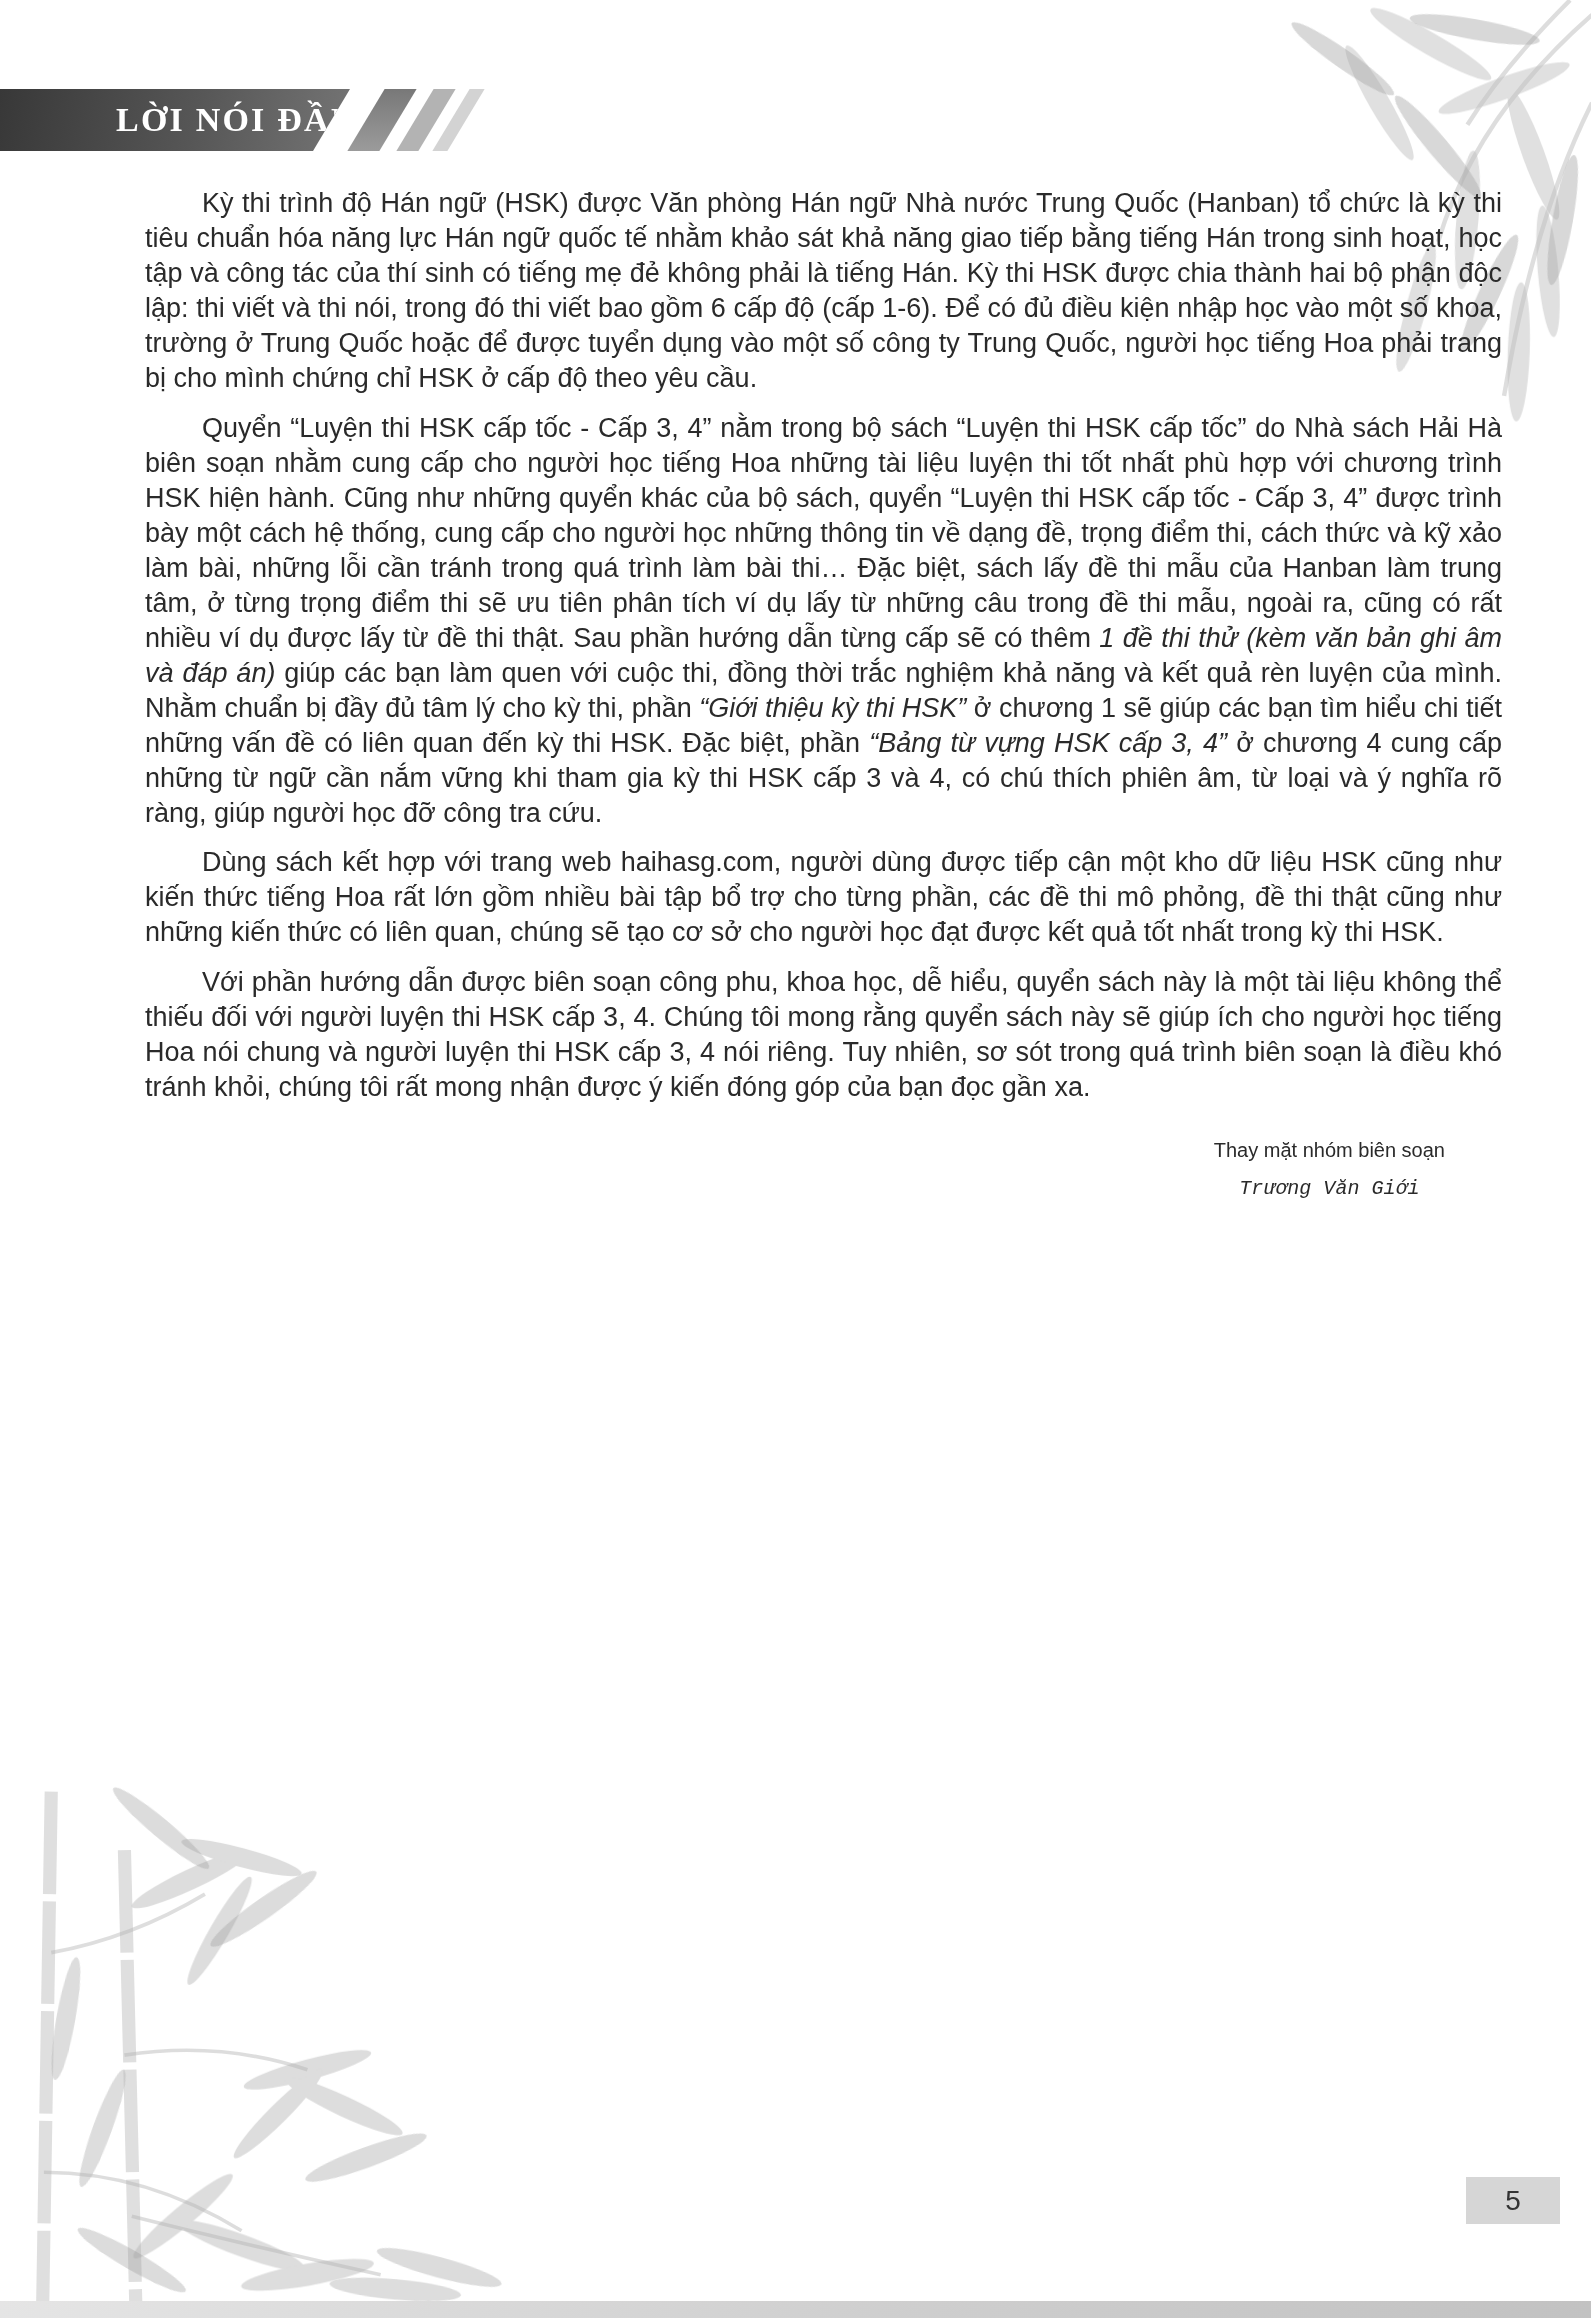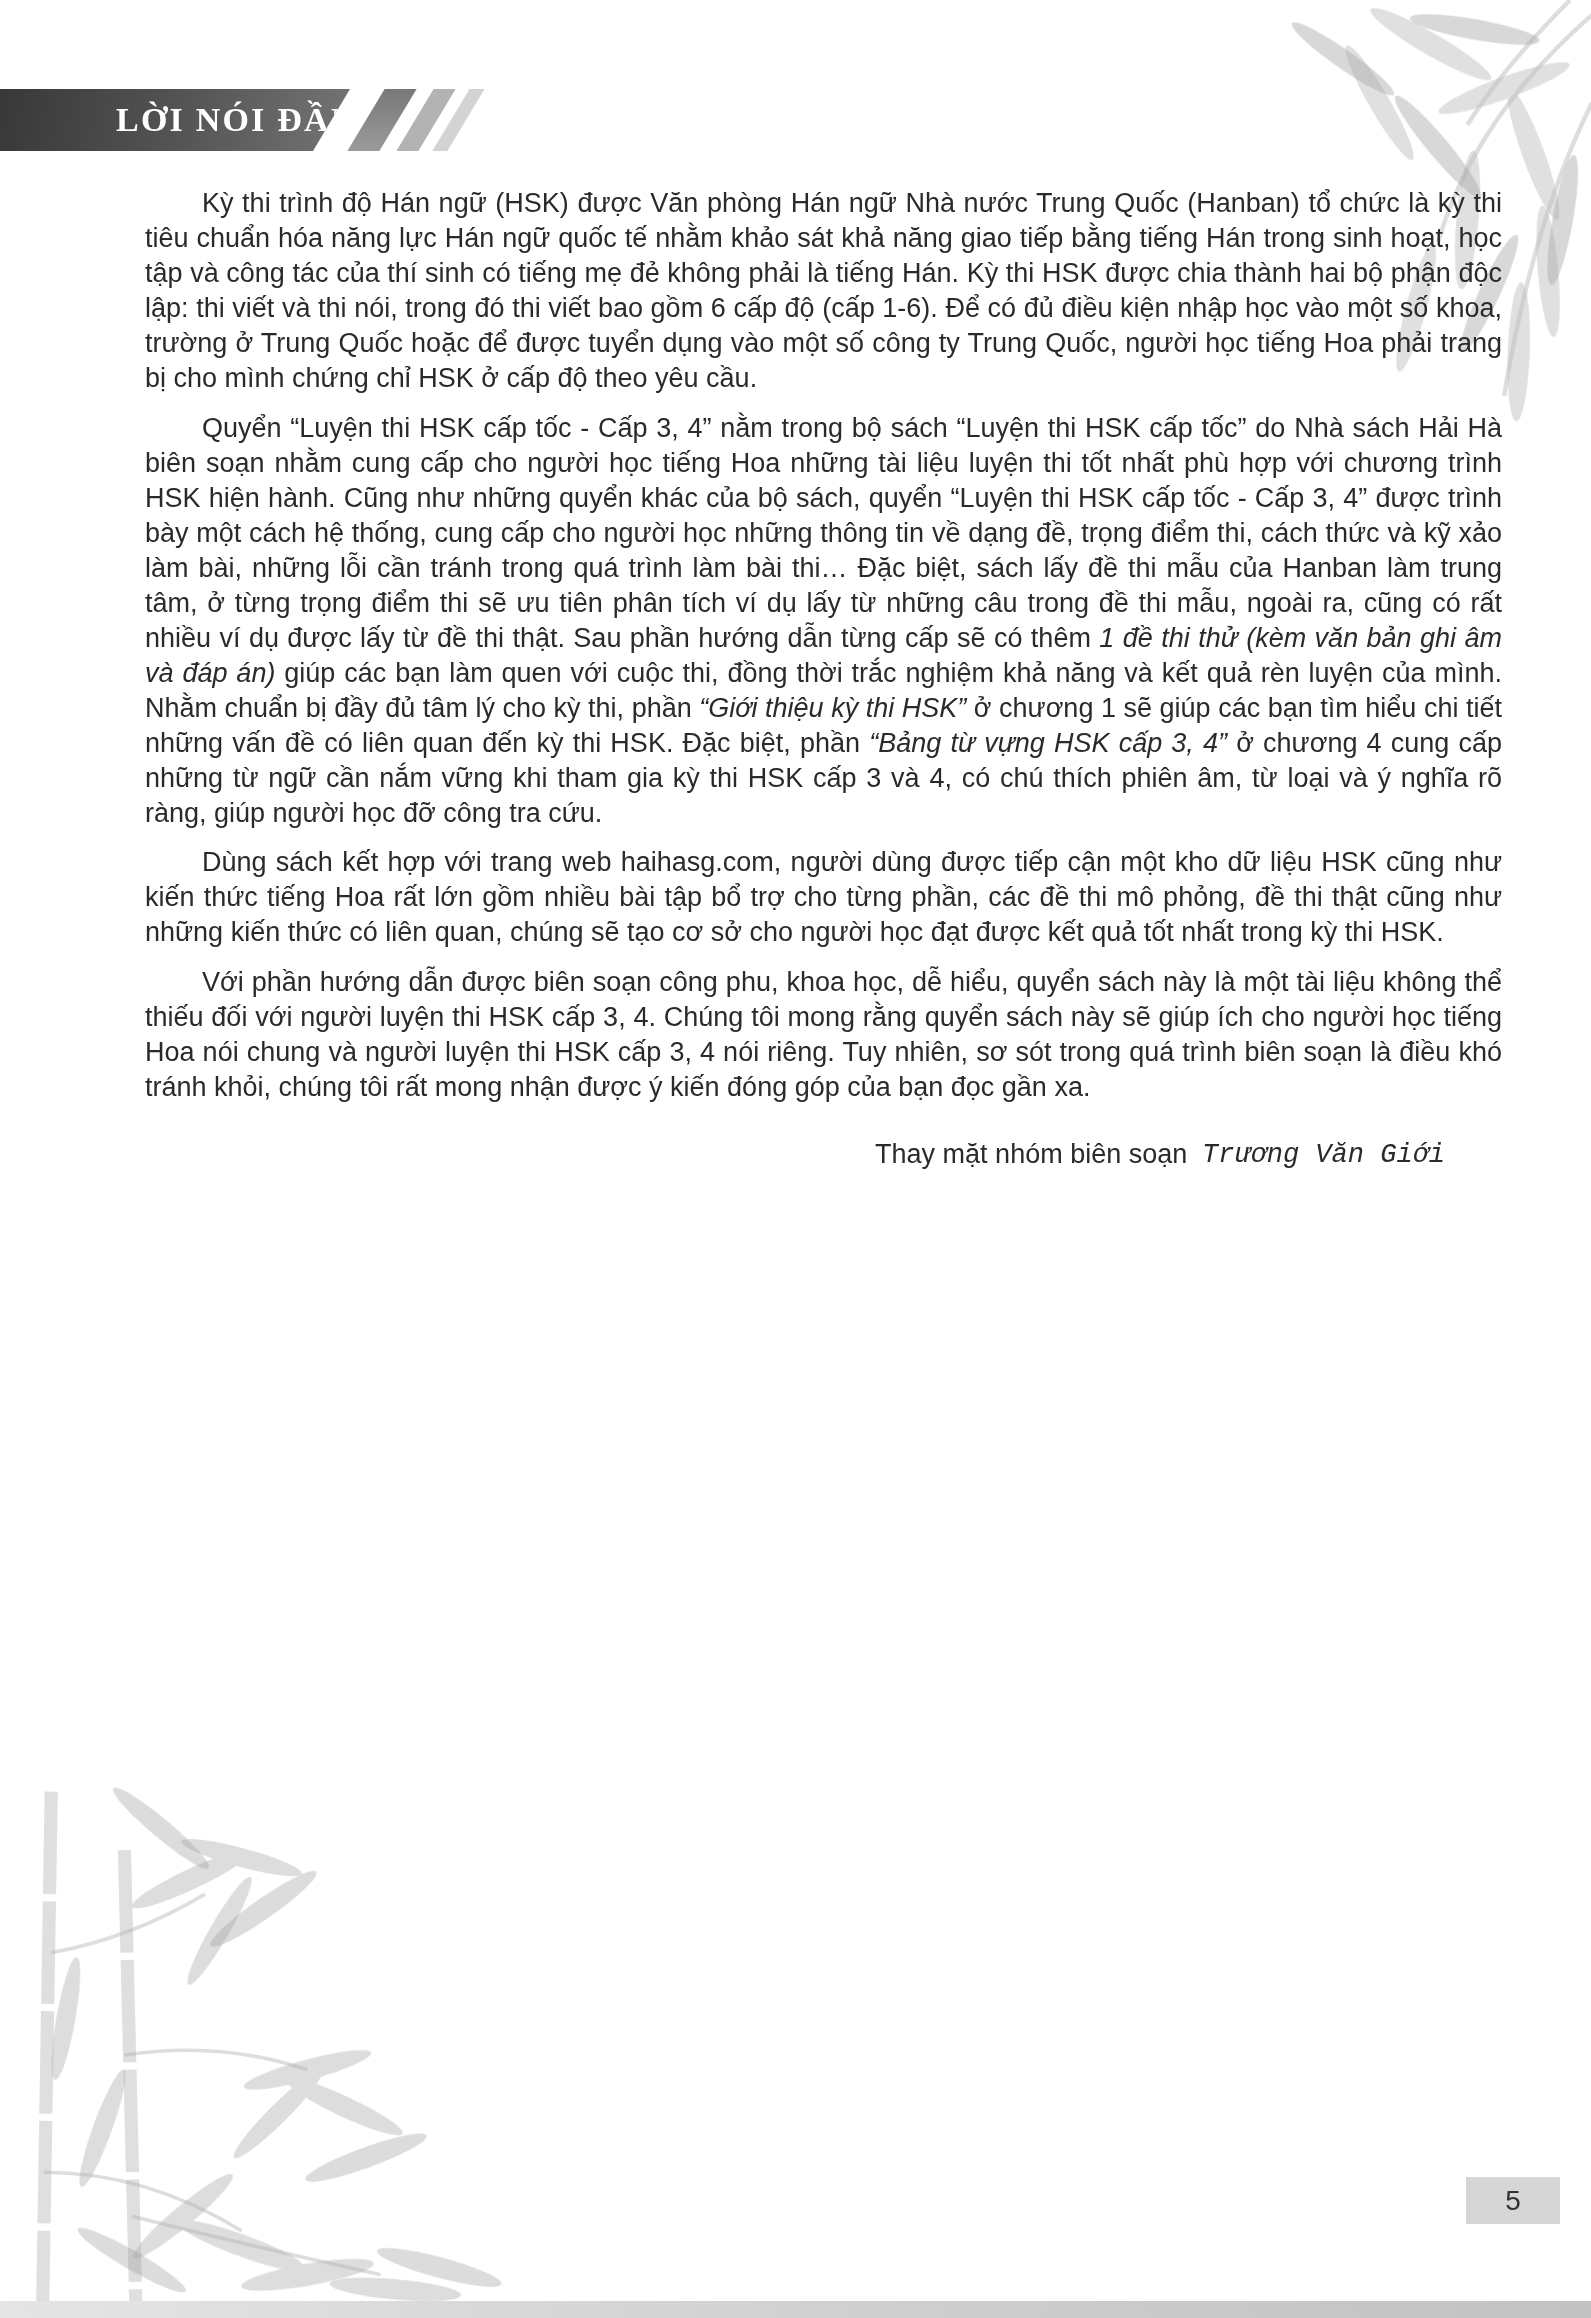--- a/index.html
+++ b/index.html
@@ -38,22 +38,22 @@
   .para {
     font-size:27px; line-height:35px; text-align:justify;
     text-indent:57px; margin:0 0 14.7px 0; color:#2a2a2a;
   }
   .b { font-weight:normal; }
   .i { font-style:italic; }
 
   
   .signature {
     margin:34px 57px 0 auto; width:fit-content;
-    display:flex; align-items:center; gap:14.7px;
-    font-size:27px; color:#2a2a2a;
+    display:flex; flex-direction:column; align-items:center; gap:14.7px;
+    font-size:20px; color:#2a2a2a;
   }
   .sig-name { font-style:italic;font-family:Liberation Mono, monospace; }
 
   
   .page-num {
     position:absolute; top:2177px; right:32px; width:94px; height:47px;
     background:#d6d6d6; display:flex; align-items:center; justify-content:center;
     font-size:28px; color:#333333; z-index:2;
   }
 

